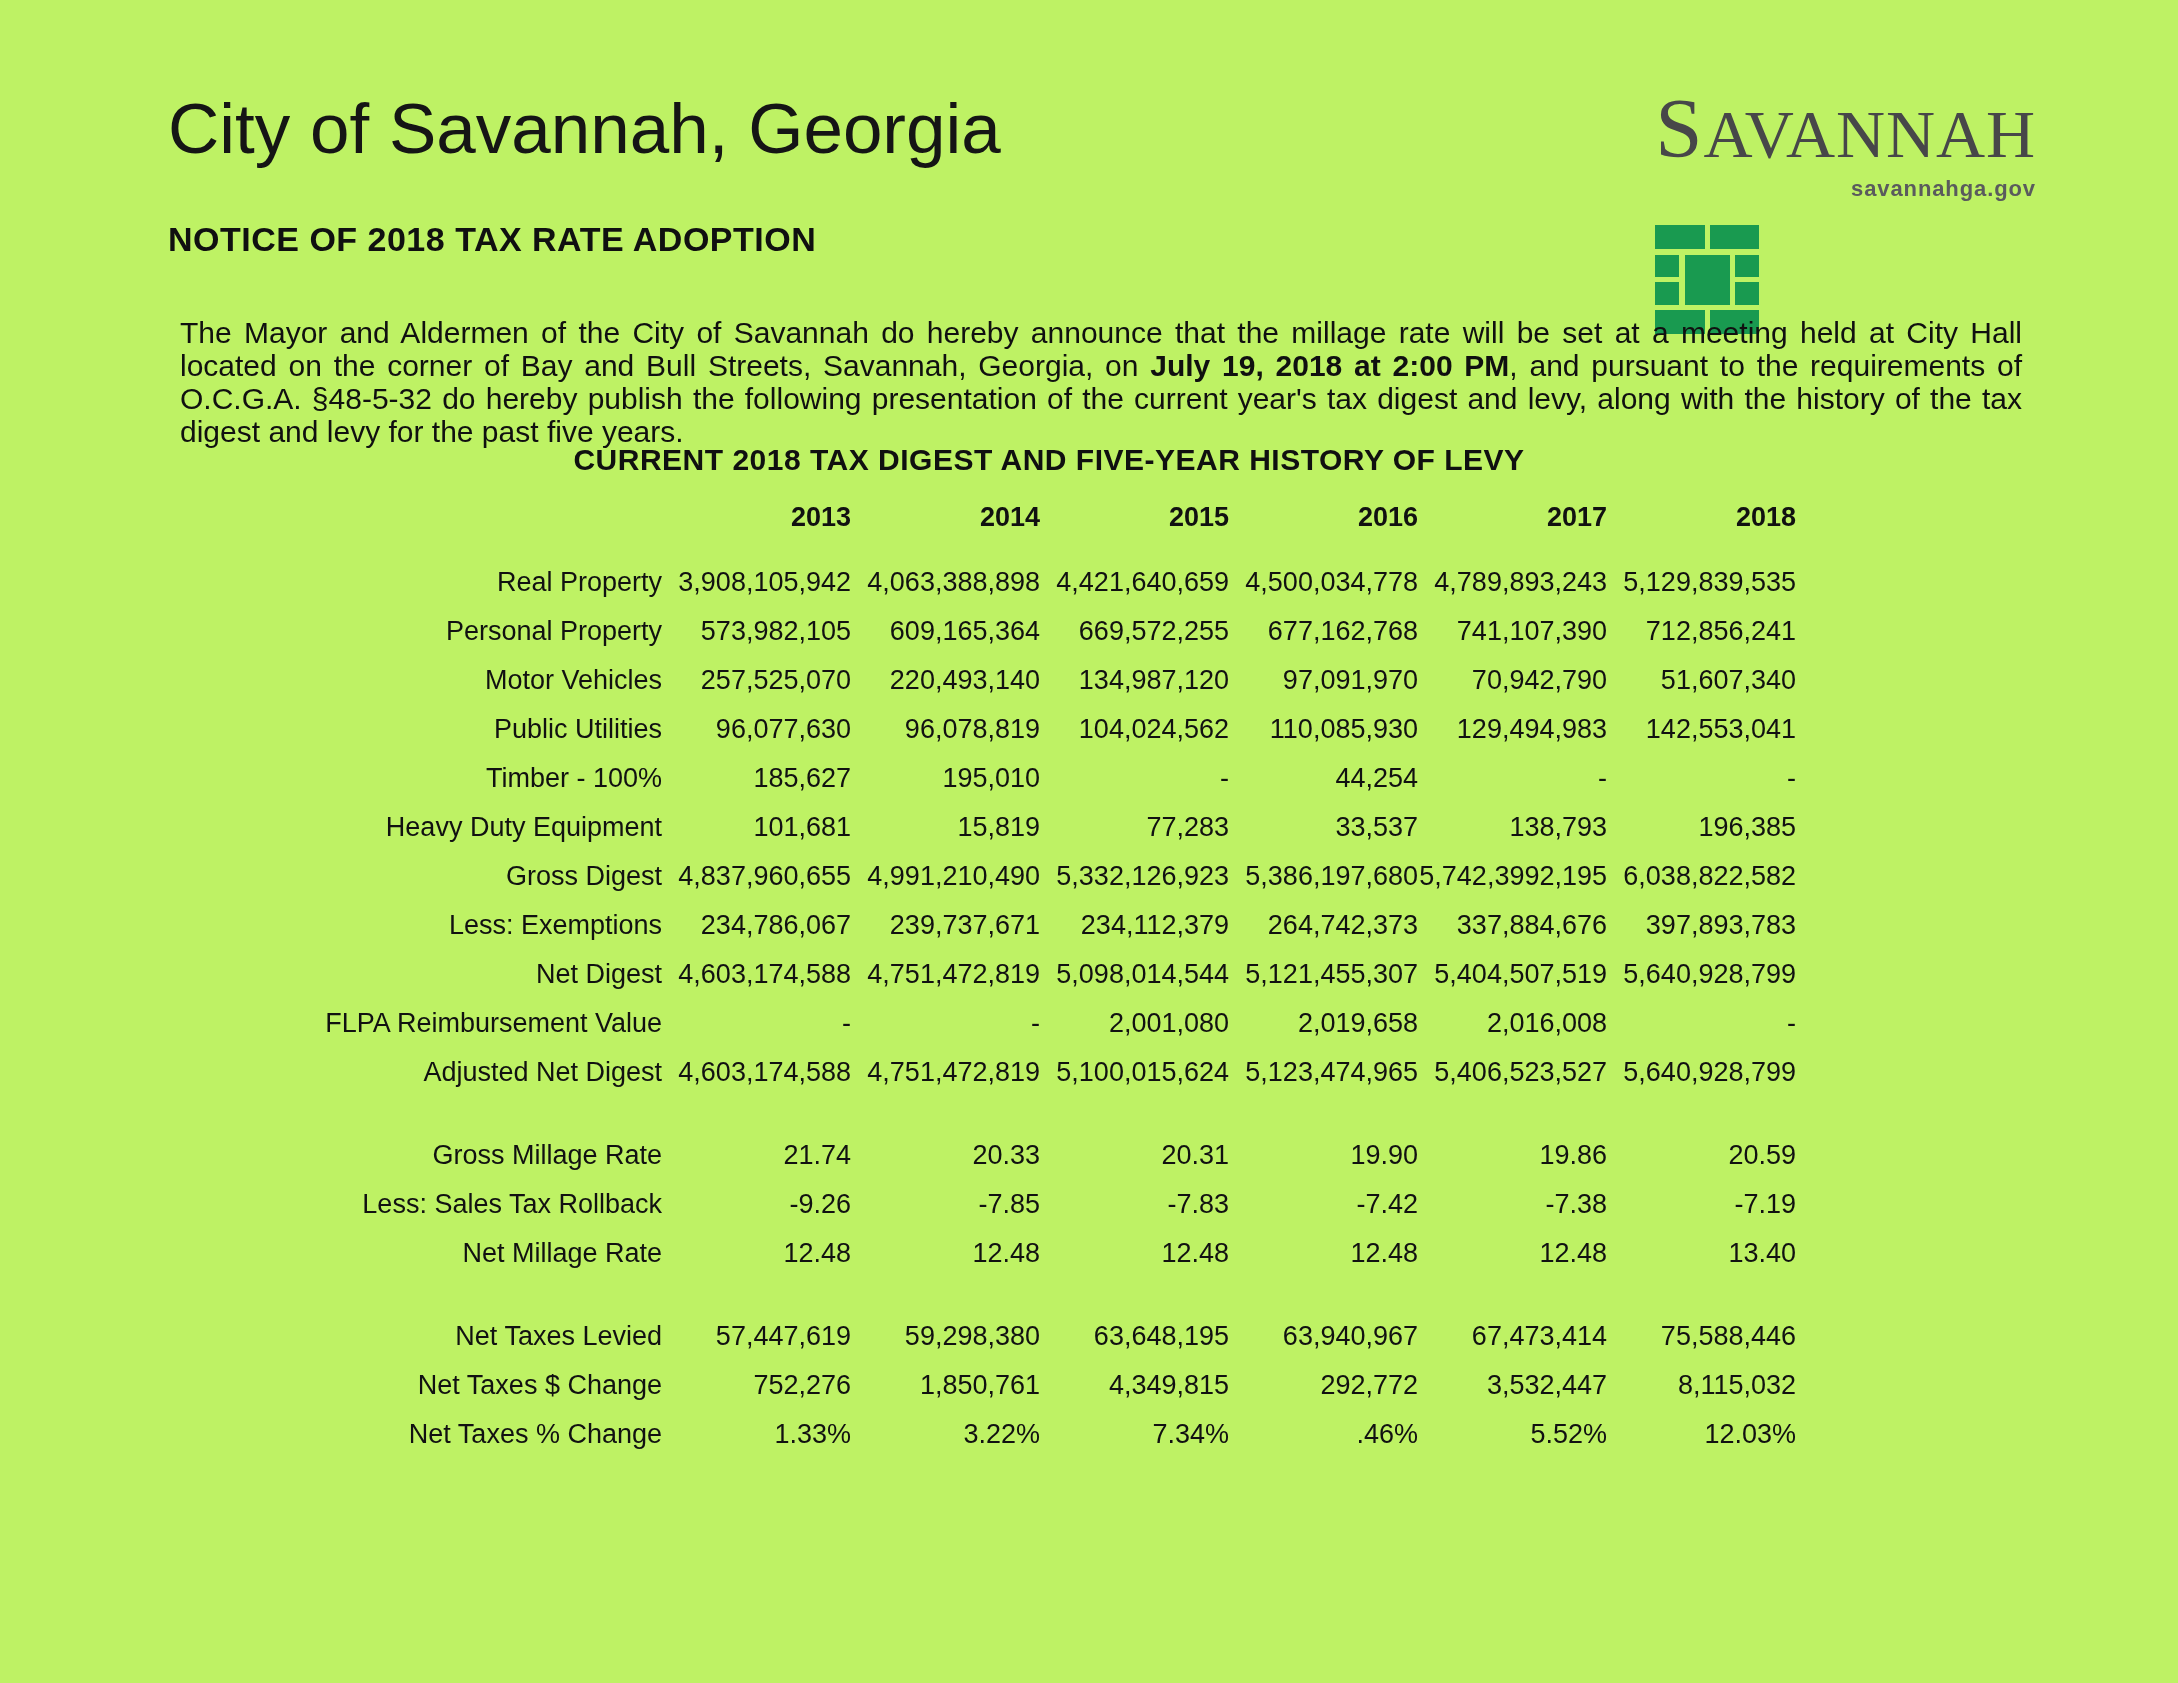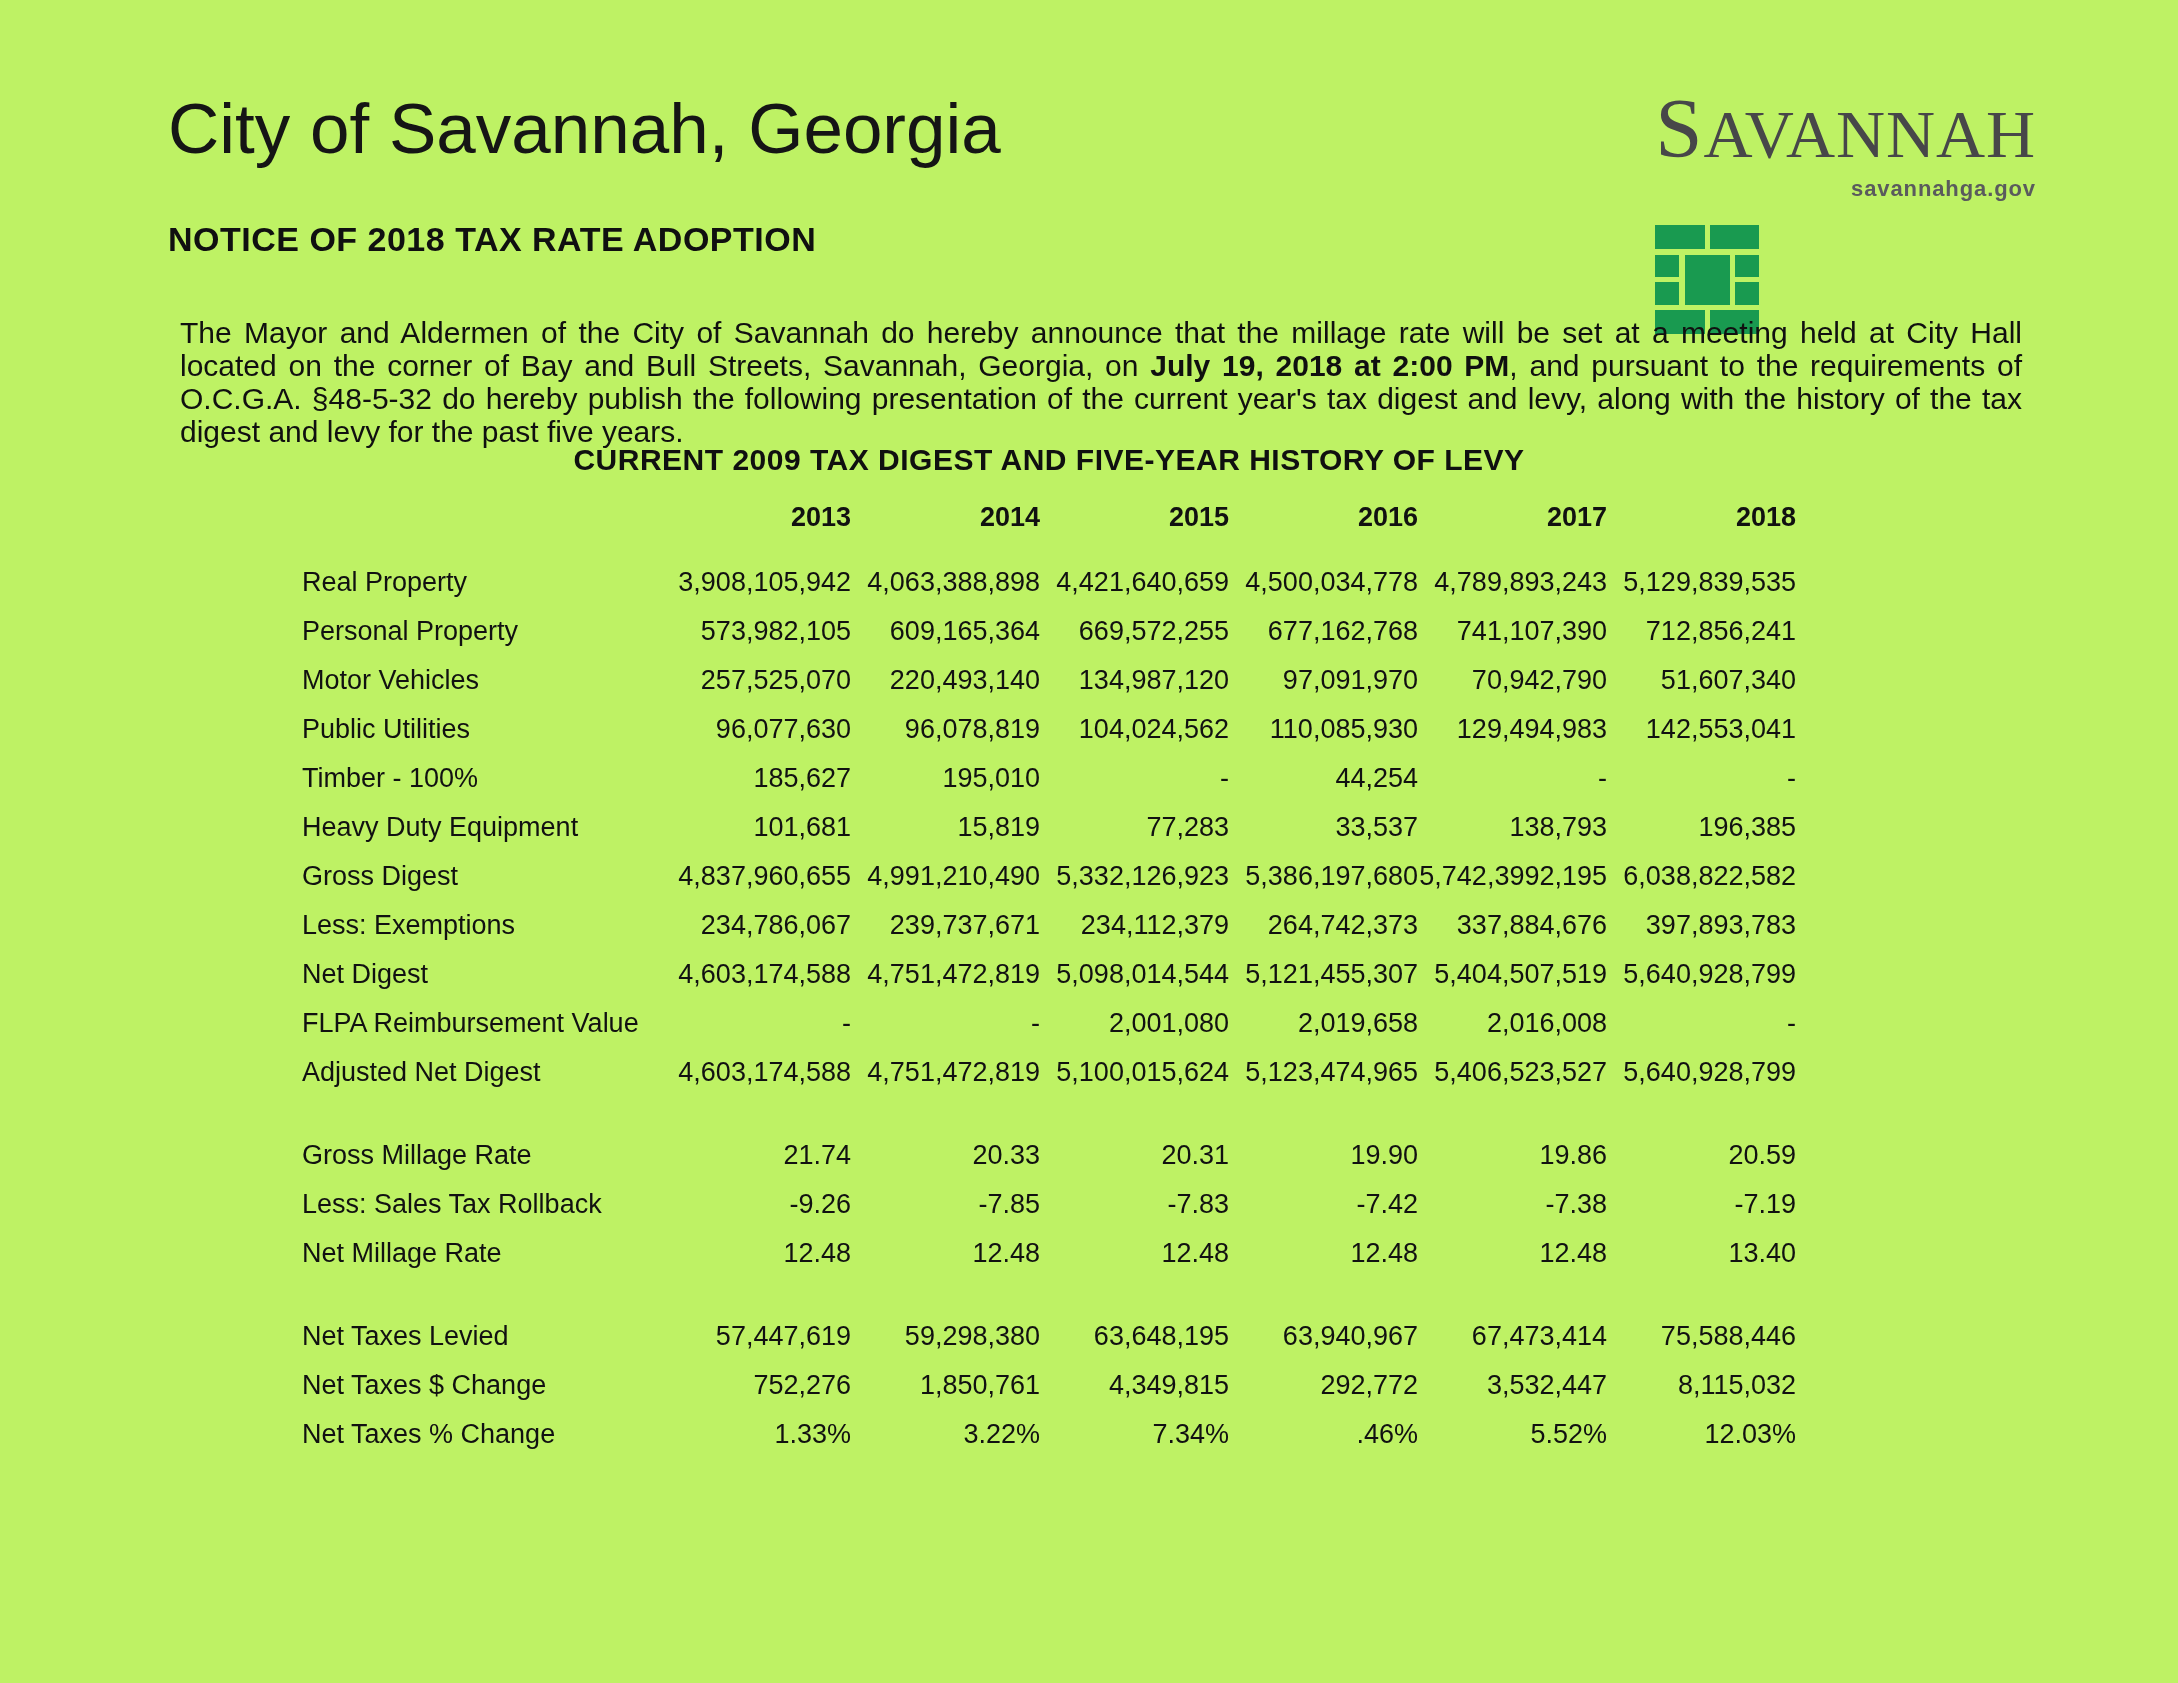--- a/index.html
+++ b/index.html
@@ -111,21 +111,21 @@
   }
   .digest-table {
     position: absolute;
     left: 302px;
     top: 497px;
     width: 1494px;
     font-size: 27px;
   }
   .trow { display: flex; height: 49px; align-items: center; }
   .cell { box-sizing: border-box; }
-  .cell.label { width: 360px; text-align: left; }
+  .cell.label { width: 360px; text-align: right; }
   .cell.num, .cell.year { width: 189px; text-align: right; }
   .cell.year { font-weight: 700; }
   .year-row { display: flex; height: 41px; align-items: center; margin-bottom: 20px; }
   .year-row .spacer { width: 360px; }
   .group { margin-bottom: 34px; }
   .group:last-child { margin-bottom: 0; }
 </style>
 </head>
 <body>
 
@@ -148,21 +148,21 @@
       <div class="brick b7" style="background: rgb(25, 154, 80);"></div>
       <div class="brick b8" style="background: rgb(25, 154, 80);"></div>
       <div class="brick b9" style="background: rgb(25, 154, 80);"></div>
     </div>
   </div>
 
   <h2 class="notice-heading">NOTICE OF 2018 TAX RATE ADOPTION</h2>
 
   <p class="announcement"><span>The Mayor and Aldermen of the City of Savannah do hereby announce that the millage rate will be set at a meeting held at City Hall located on the corner of Bay and Bull Streets, Savannah, Georgia, on </span><b>July 19, 2018 at 2:00 PM</b><span>, and pursuant to the requirements of O.C.G.A. §48-5-32 do hereby publish the following presentation of the current year's tax digest and levy, along with the history of the tax digest and levy for the past five years.</span></p>
 
-  <h3 class="table-title">CURRENT 2009 TAX DIGEST AND FIVE-YEAR HISTORY OF LEVY</h3>
+  <h3 class="table-title">CURRENT 2018 TAX DIGEST AND FIVE-YEAR HISTORY OF LEVY</h3>
 
   <div class="digest-table">
     <div class="year-row">
       <div class="spacer"></div>
     <div class="cell year">2013</div>
         <div class="cell year">2014</div>
         <div class="cell year">2015</div>
         <div class="cell year">2016</div>
         <div class="cell year">2017</div>
         <div class="cell year">2018</div>

